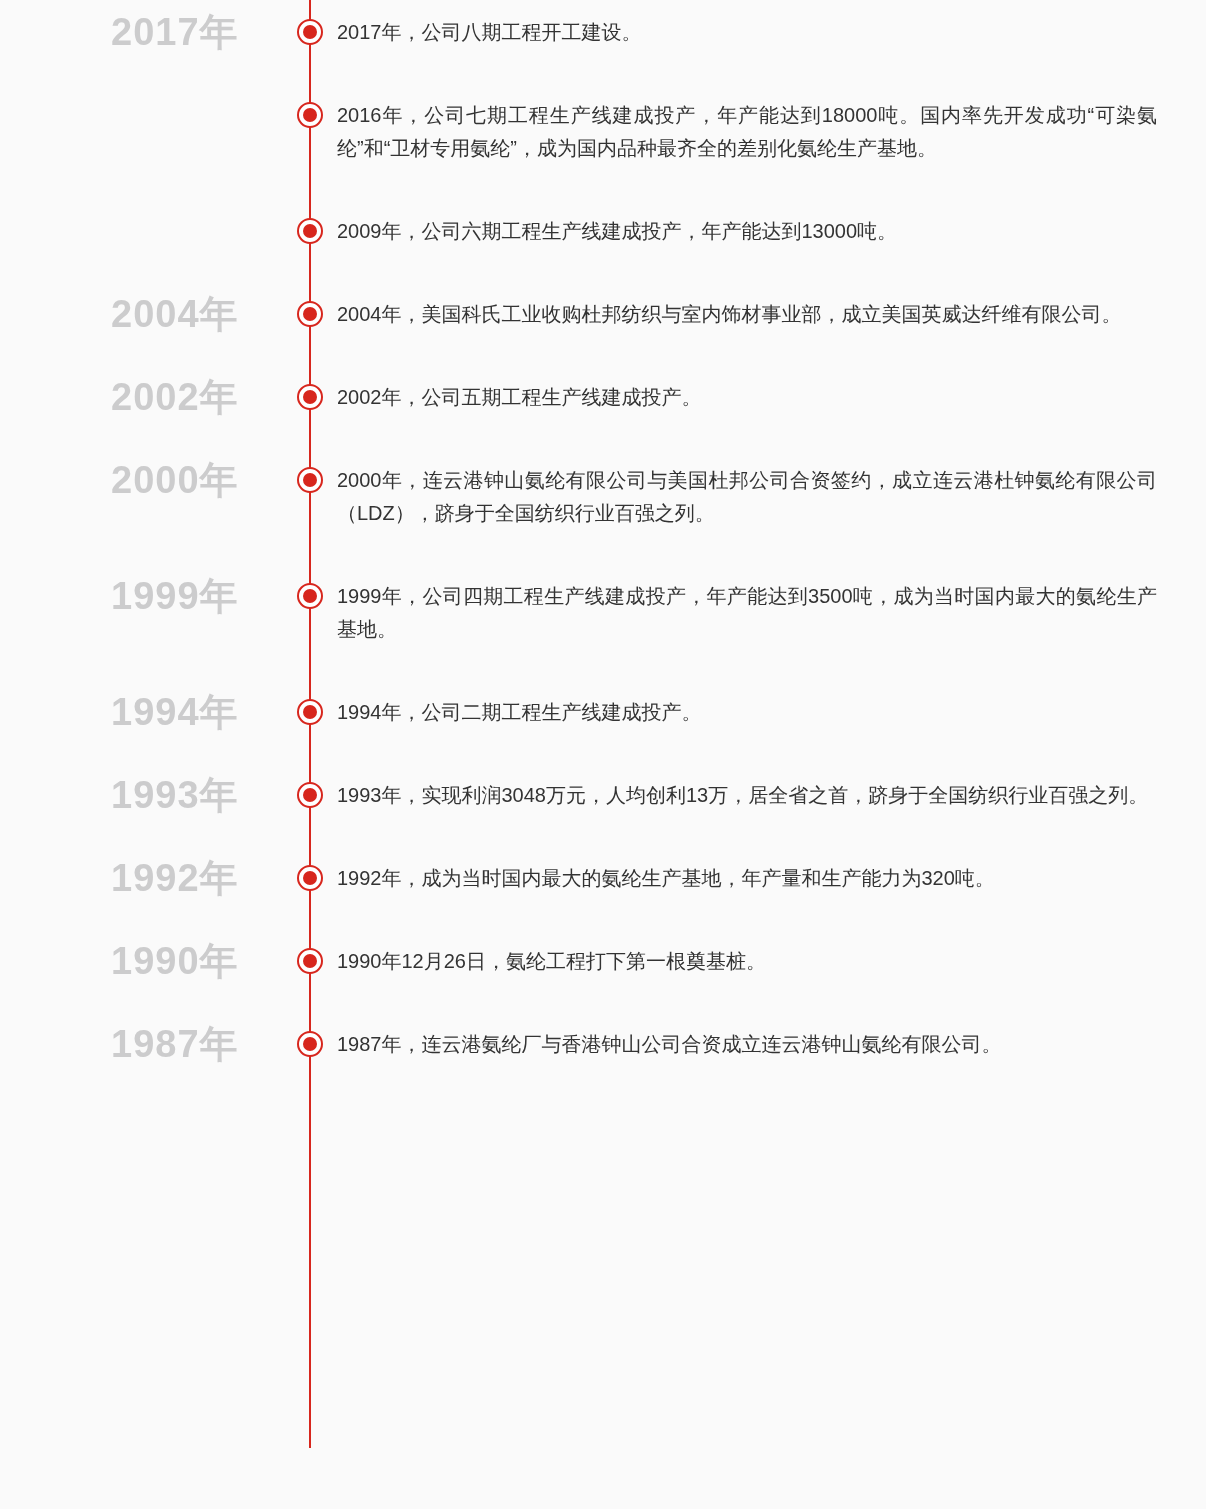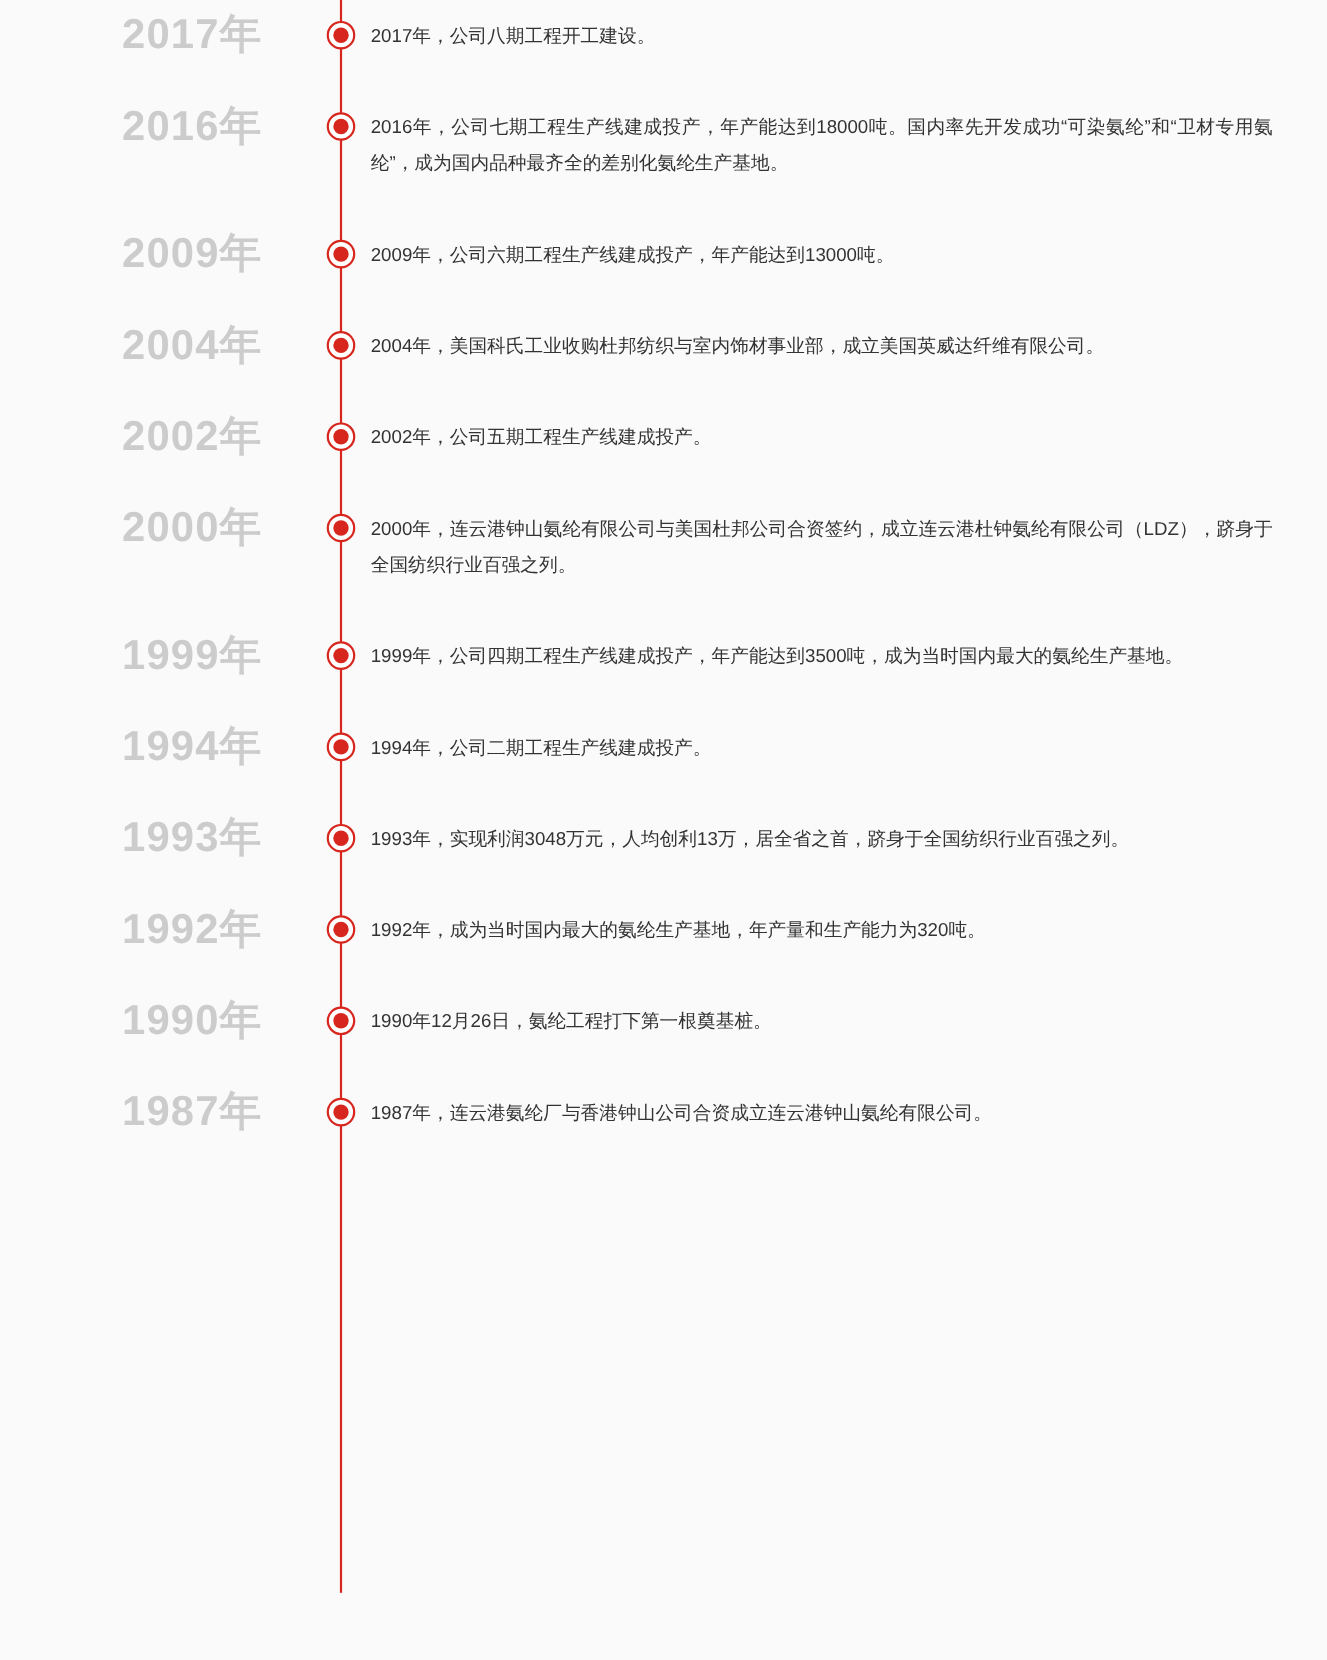--- a/index.html
+++ b/index.html
@@ -57,21 +57,21 @@
     justify-content: center;
     z-index: 2;
   }
   .dot-inner {
     width: 14px;
     height: 14px;
     border-radius: 50%;
     background: #d7261d;
   }
   .entry-text {
-    font-size: 17px;
+    font-size: 20px;
     line-height: 33px;
     color: #333333;
     text-align: justify;
     text-justify: inter-ideograph;
   }
 </style>
 </head>
 <body>
 
 <div class="page">
@@ -79,31 +79,29 @@
 
   <div class="entry">
     <div class="year">2017年</div>
     <div class="dot">
         <span class="dot-inner"></span>
       </div>
     <div class="entry-text">2017年，公司八期工程开工建设。</div>
   </div>
 
   <div class="entry">
-    <div class="year">2016年</div>
     <div class="dot">
         <span class="dot-inner"></span>
       </div>
     <div class="entry-text">2016年，公司七期工程生产线建成投产，年产能达到18000吨。国内率先开发成功“可染氨纶”和“卫材专用氨纶”，成为国内品种最齐全的差别化氨纶生产基地。</div>
   </div>
 
 
 
   <div class="entry">
-    <div class="year">2009年</div>
     <div class="dot">
         <span class="dot-inner"></span>
       </div>
     <div class="entry-text">2009年，公司六期工程生产线建成投产，年产能达到13000吨。</div>
   </div>
 
   <div class="entry">
     <div class="year">2004年</div>
     <div class="dot">
         <span class="dot-inner"></span>

